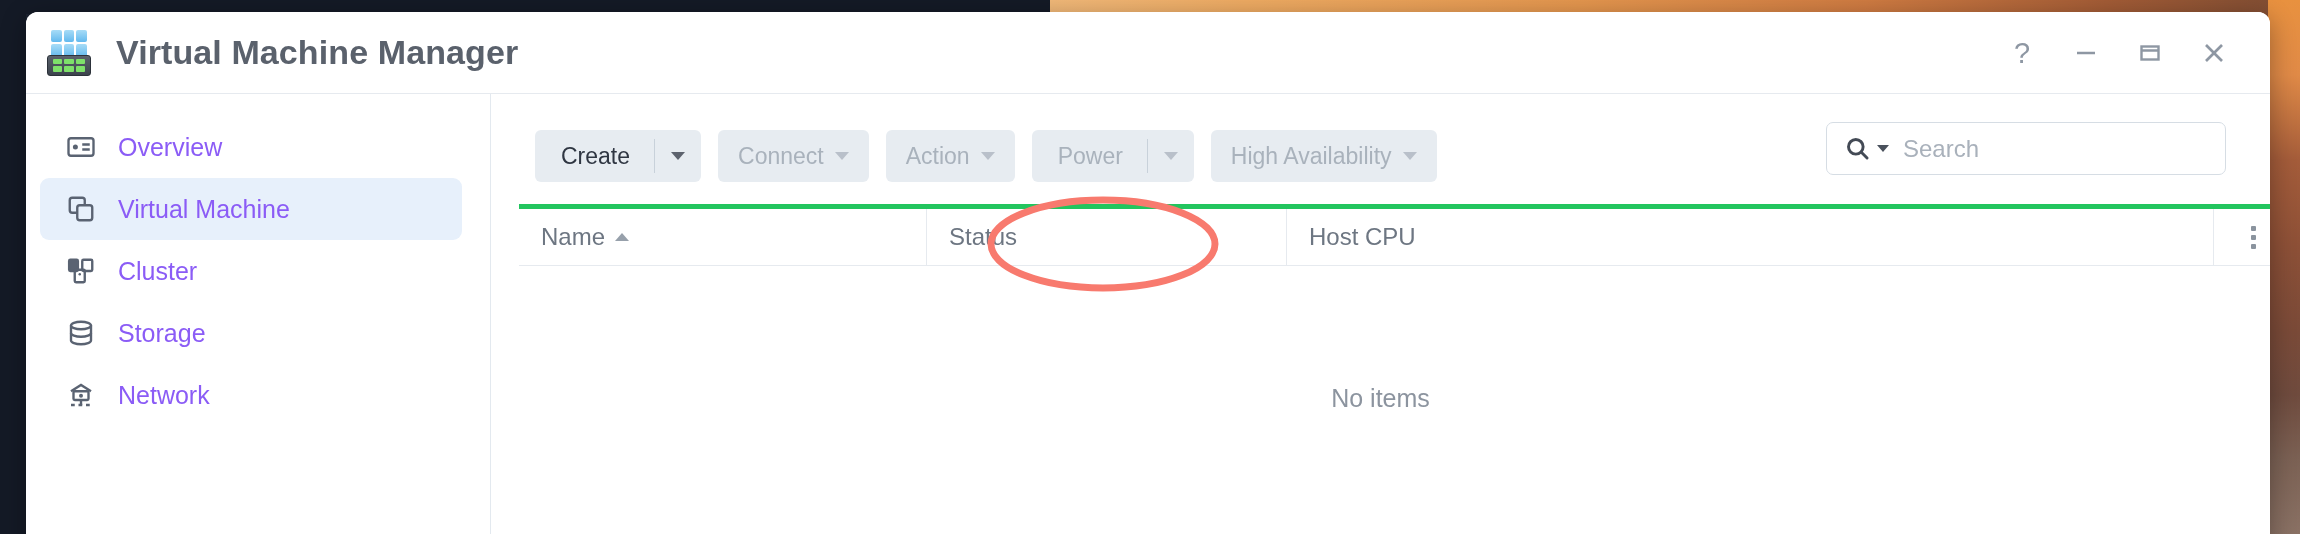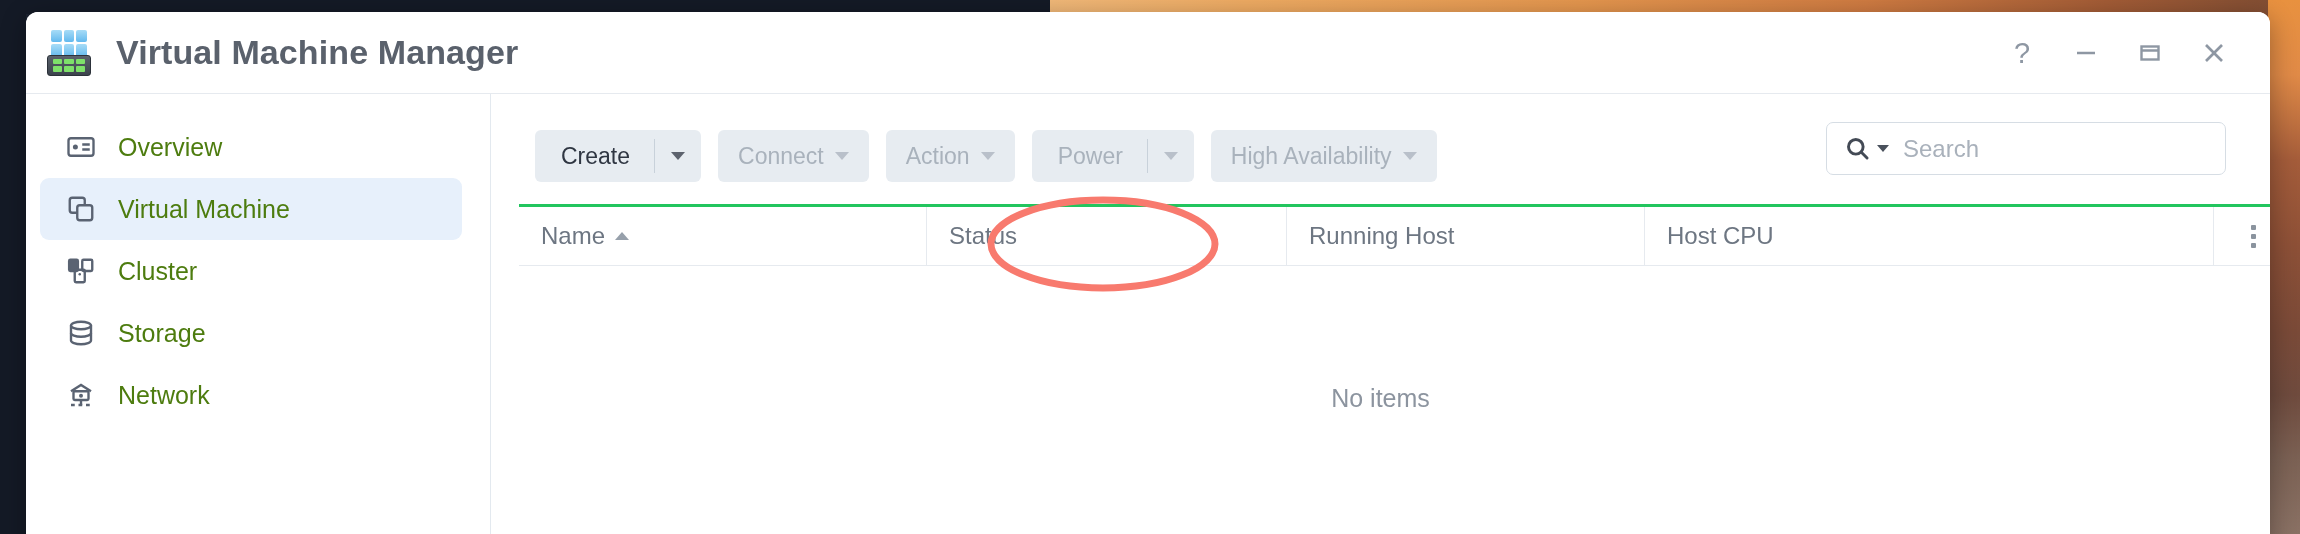--- a/index.html
+++ b/index.html
@@ -151,21 +151,21 @@
   .nav-item.active { background: #e7f0fb; }
   .nav-icon {
     width: 34px; height: 34px;
     flex: 0 0 34px;
     display: flex; align-items: center; justify-content: center;
     color: #5a6372;
     margin-right: 20px;
   }
   .nav-label {
     font-size: 25px;
-    color: #4d7c0f;
+    color: #8b5cf6;
     white-space: nowrap;
   }
 
   
   #main {
     flex: 1 1 auto;
     position: relative;
     background: #ffffff;
     padding: 0;
   }
@@ -249,21 +249,21 @@
     color: #2f3642;
     background: transparent;
     padding-left: 6px;
   }
   #search-input::placeholder { color: #a9b1bb; }
 
   
   #table-head {
     display: flex;
     height: 62px;
-    border-top: 3px solid #22c55e;
+    border-top: 5px solid #22c55e;
     border-bottom: 1px solid #e6eaef;
     margin: 14px 0 0 28px;
     align-items: stretch;
   }
   .th {
     display: flex;
     align-items: center;
     font-size: 24px;
     color: #6d7682;
     padding-left: 22px;
@@ -482,23 +482,20 @@
         </div>
 
         <div id="table-head">
           <div class="th" style="flex:0 0 408px">
             <span>Name</span>
             <span class="sortarrow"></span>
           </div>
           <div class="th" style="flex:0 0 360px">
             <span>Status</span>
           </div>
-          <div class="th" style="flex:0 0 358px">
-            <span>Running Host</span>
-          </div>
           <div class="th" style="flex:1 1 auto">
             <span>Host CPU</span>
           </div>
           <div class="th th-more">
             <span class="dots">
                 <i></i>
                 <i></i>
                 <i></i>
               </span>
           </div>

